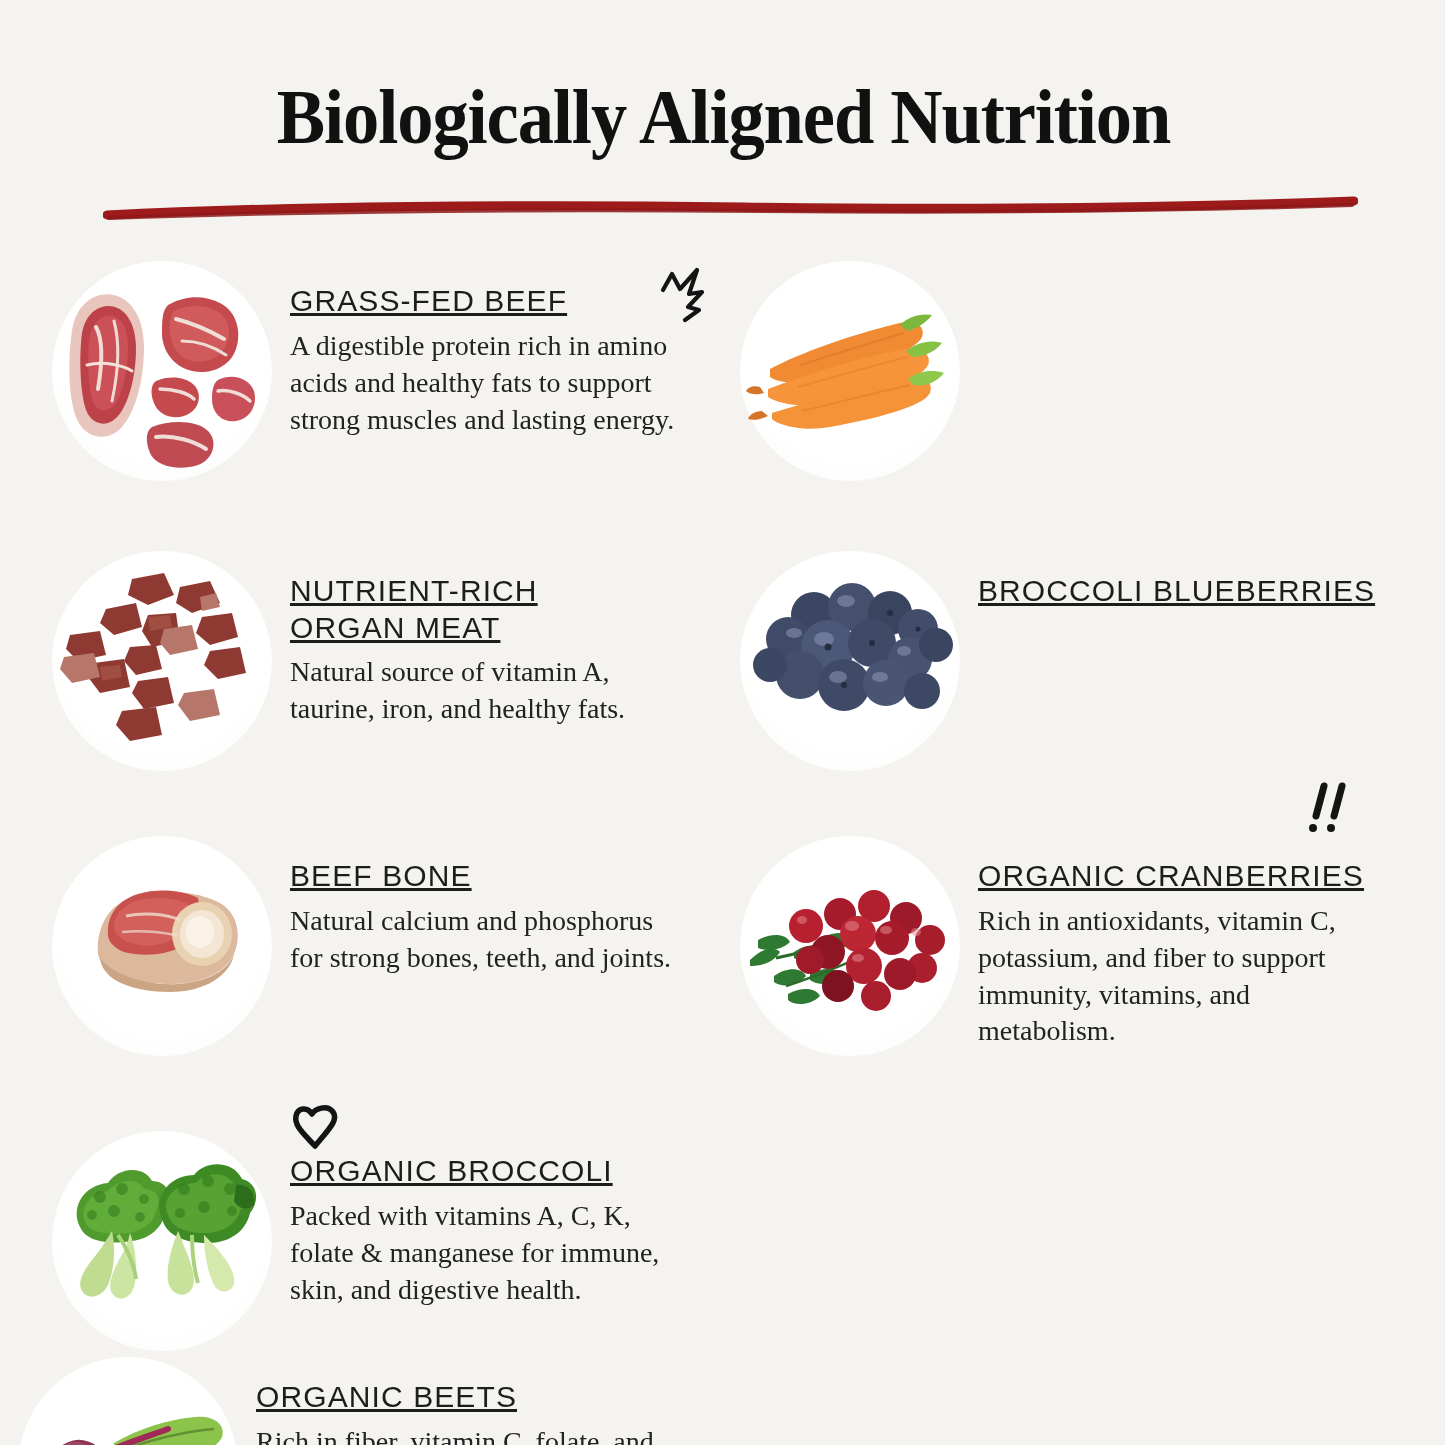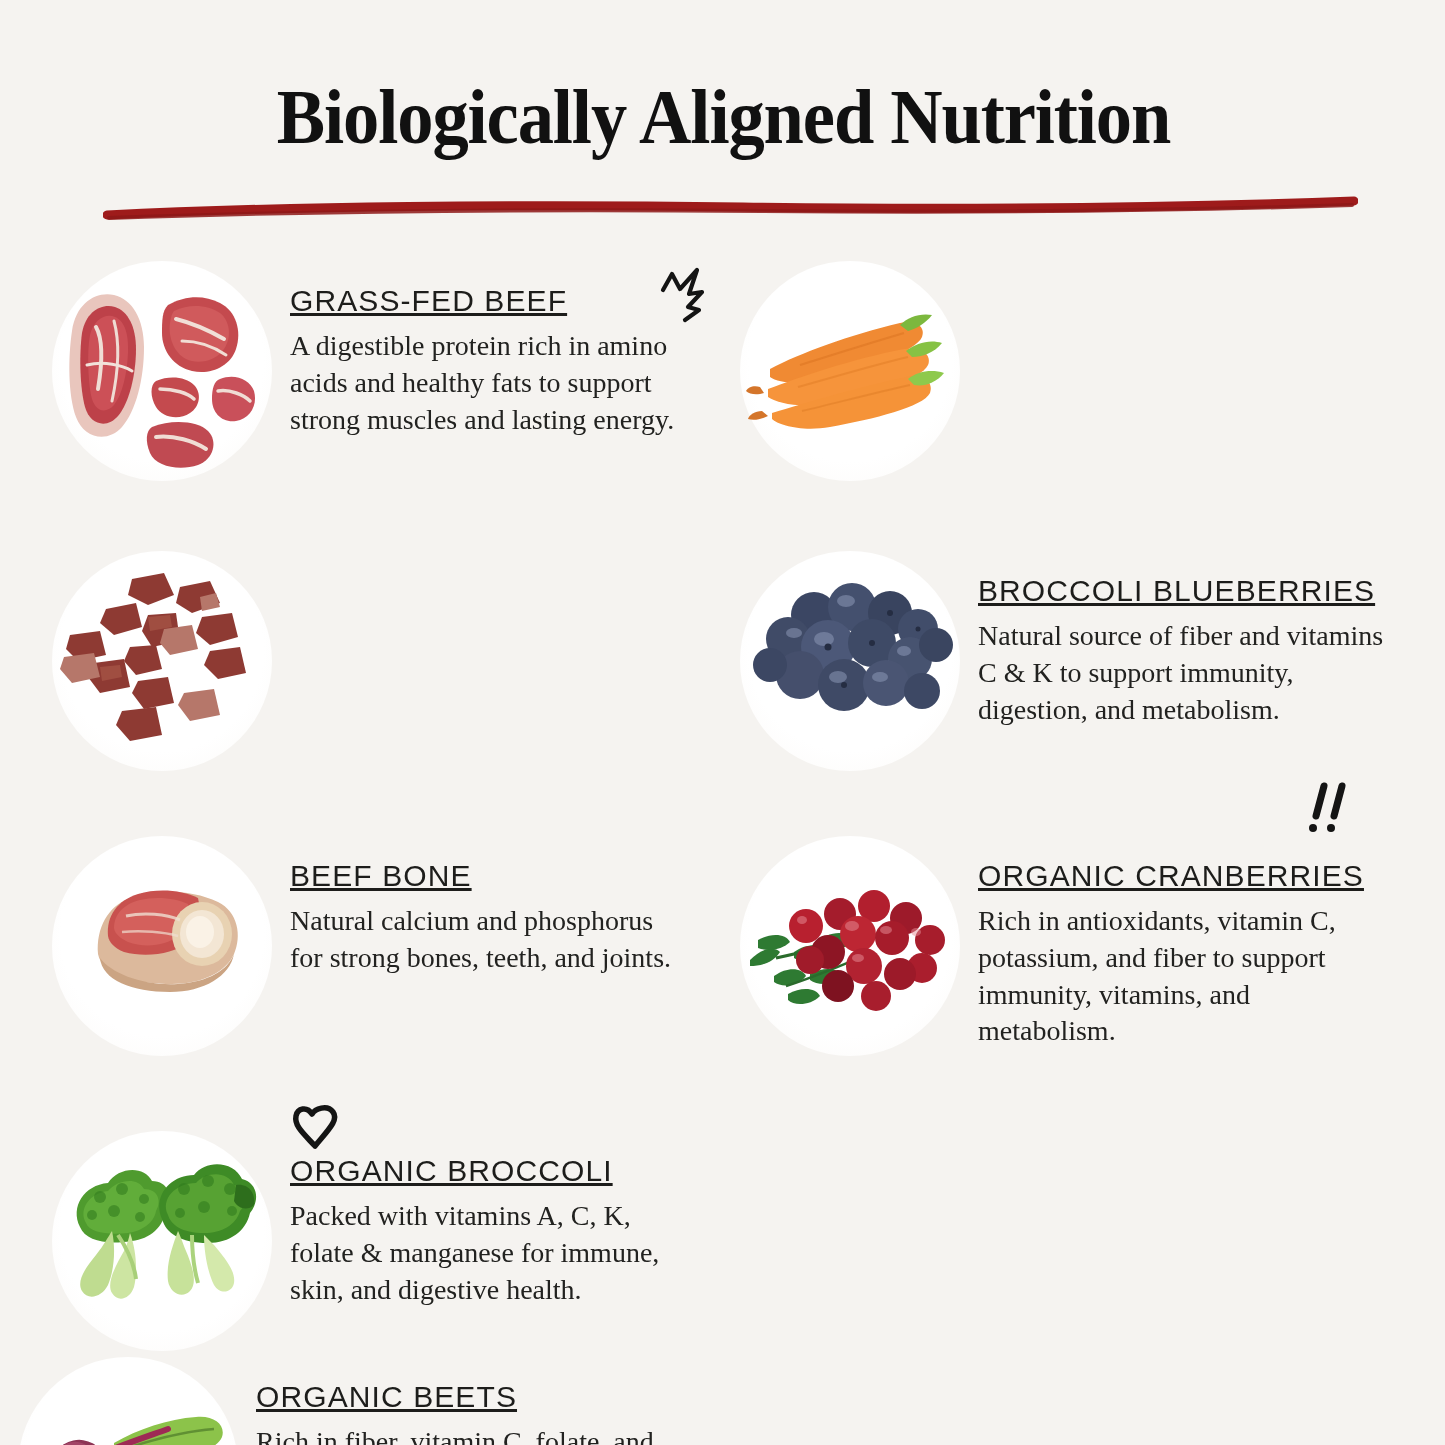--- a/index.html
+++ b/index.html
@@ -205,20 +205,25 @@
             <path d="M12,106 L42,102 L48,126 L20,132 L8,118 Z"></path>
             <path d="M112,78 L140,74 L146,98 L118,104 L108,92 Z"></path>
             <path d="M132,142 L162,138 L168,164 L138,170 L126,154 Z"></path>
             <path d="M148,46 L164,42 L168,56 L150,60 Z"></path>
           </g>
           <g fill="#a75546" opacity="0.75">
             <path d="M96,66 L118,64 L120,76 L98,80 Z"></path>
             <path d="M48,116 L68,114 L70,126 L50,130 Z"></path>
           </g>
         </svg>
+      </div>
+      <div class="txt">
+        <div class="item-title">NUTRIENT-RICH
+ORGAN MEAT</div>
+        <p class="item-desc">Natural source of vitamin A, taurine, iron, and healthy fats.</p>
       </div>
     </div>
 
     <div class="cell col-right">
       <div class="thumb">
         <div class="disc"></div>
         <svg viewBox="0 0 220 220">
           <g>
             <circle cx="74" cy="64" r="23" fill="#3b4663"></circle>
             <circle cx="112" cy="56" r="24" fill="#44506e"></circle>
@@ -248,21 +253,20 @@
             <circle cx="88" cy="96" r="3.5"></circle>
             <circle cx="132" cy="92" r="3"></circle>
             <circle cx="150" cy="62" r="3"></circle>
             <circle cx="104" cy="134" r="3"></circle>
             <circle cx="178" cy="78" r="2.5"></circle>
           </g>
         </svg>
       </div>
       <div class="txt">
         <div class="item-title">BROCCOLI BLUEBERRIES</div>
-        <p class="item-desc">Natural source of fiber and vitamins C &amp; K to support immunity, digestion, and metabolism.</p>
       </div>
     </div>
   </div>
 
   <div class="row row3">
 
     <div class="cell col-left">
       <div class="thumb">
         <div class="disc"></div>
         <svg viewBox="0 0 220 220">

